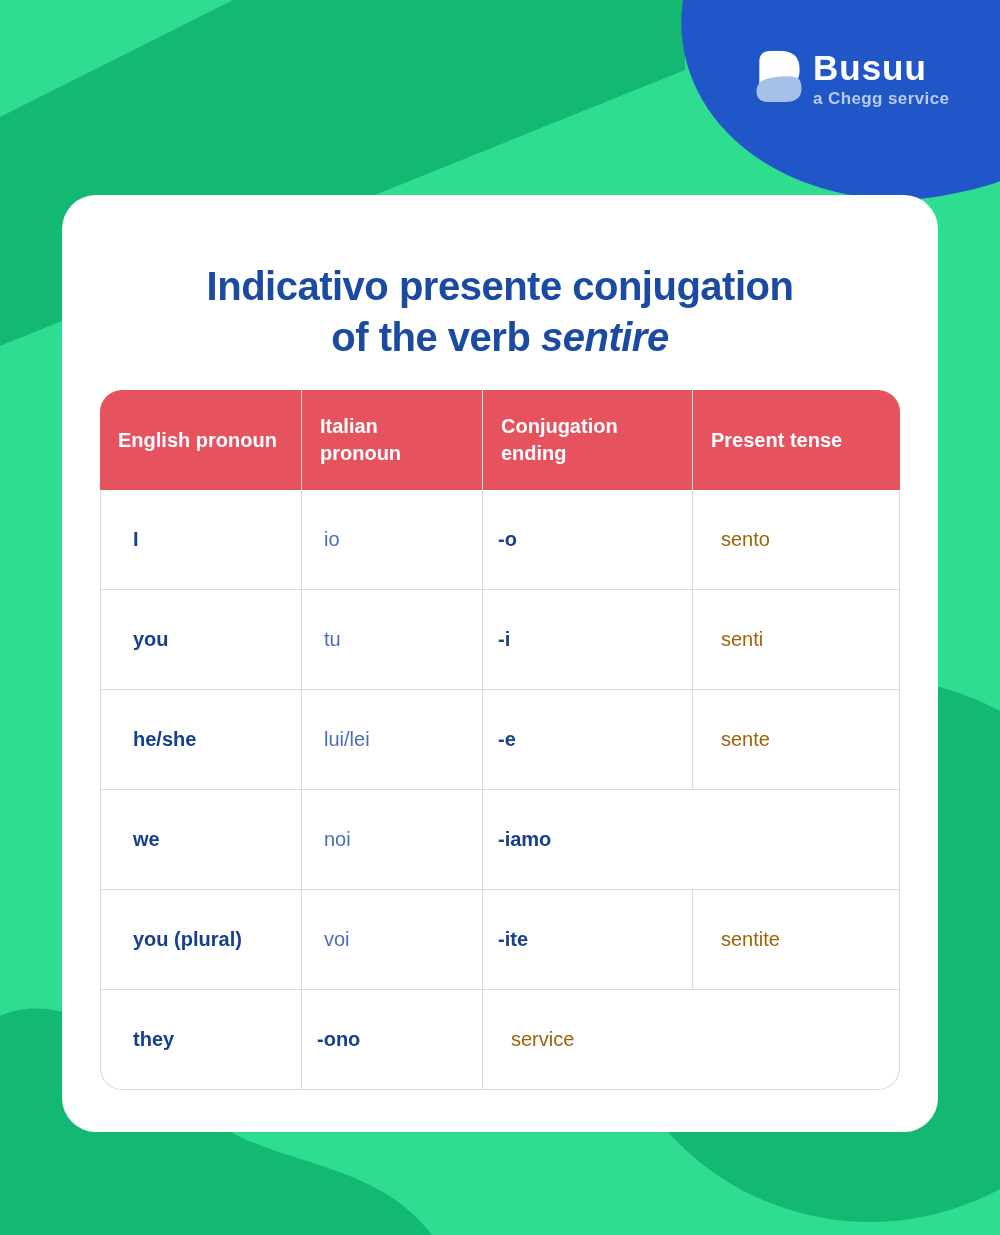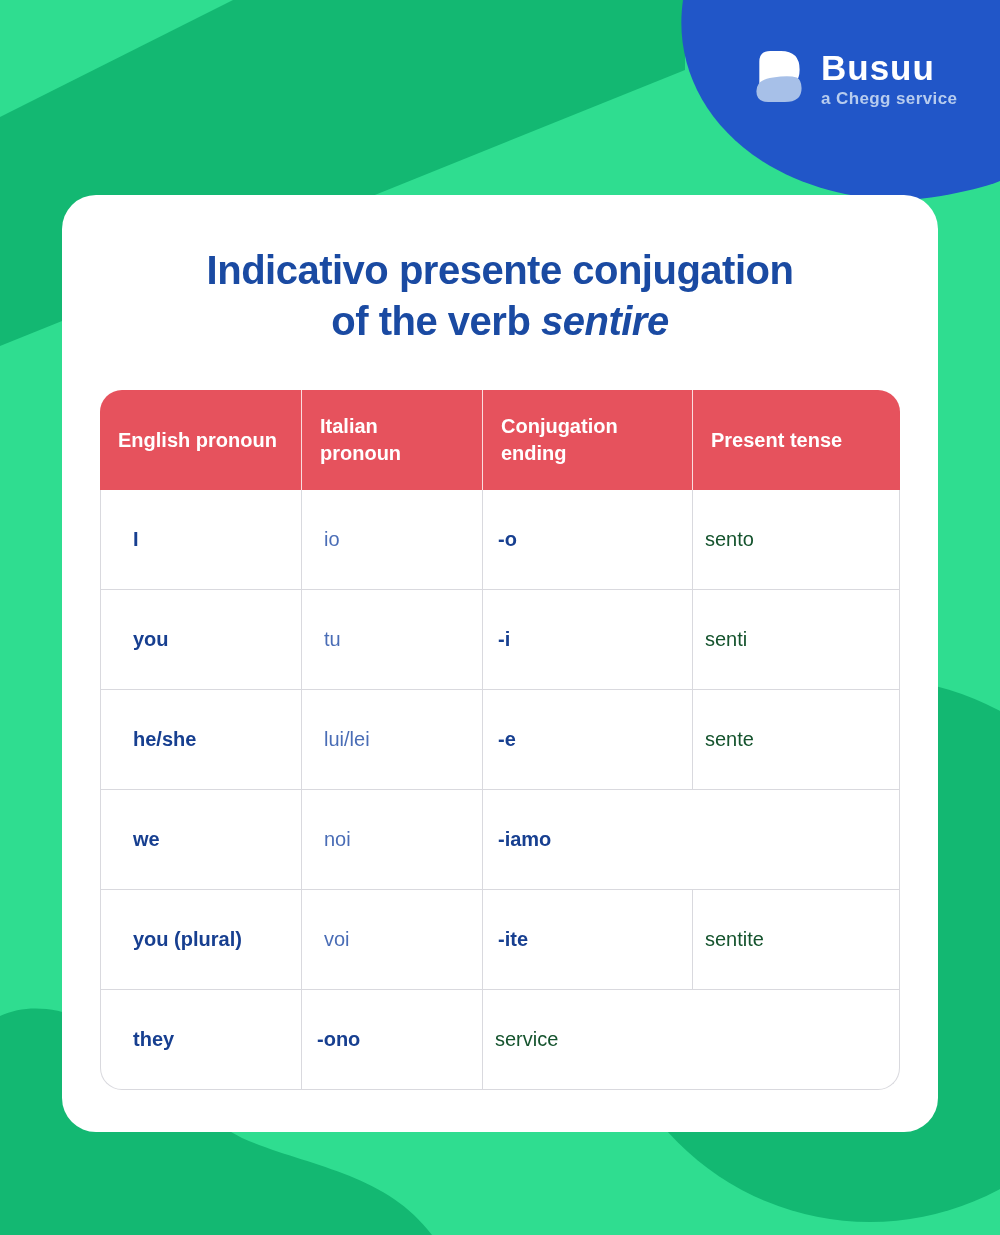--- a/index.html
+++ b/index.html
@@ -6,35 +6,35 @@
   body{
     width:1000px;height:1235px;position:relative;overflow:hidden;
     background:#2FDD90;
     font-family:"Liberation Sans", sans-serif;
   }
   .bg-svg{position:absolute;left:0;top:0;width:1000px;height:1235px;display:block;}
 
   
   .brand{position:absolute;left:753px;top:49px;display:flex;align-items:flex-start;}
   .brand-icon{width:50px;height:57px;display:block;}
-  .brand-text{margin-left:18px;padding-top:2px;}
+  .brand-text{margin-left:10px;padding-top:2px;}
   .brand-name{
     color:#ffffff;font-size:35px;font-weight:bold;letter-spacing:1px;line-height:34px;
   }
   .brand-tagline{
     color:#B7CCEE;font-size:17px;font-weight:bold;letter-spacing:0.4px;margin-top:4px;
   }
 
   
   .card{
     position:absolute;left:62px;top:195px;width:876px;height:937px;
     background:#ffffff;border-radius:34px;
   }
   .card-title{
-    margin:0;padding-top:50px;text-align:center;
+    margin:16px;padding-top:50px;text-align:center;
     color:#1A4AA2;font-size:40px;font-weight:bold;letter-spacing:-0.5px;line-height:51px;
   }
   .card-title i{font-style:italic;}
 
   
   .conj-table{position:absolute;left:38px;top:195px;width:800px;}
   .thead{
     display:grid;grid-template-columns:201px 181px 210px 208px;
     height:100px;background:#E6525D;border-radius:22px 22px 0 0;overflow:hidden;
   }
@@ -49,21 +49,21 @@
     border:1px solid #D9D9DE;border-top:none;border-radius:0 0 22px 22px;
     overflow:hidden;background:#ffffff;box-sizing:border-box;
   }
   .row{display:grid;grid-template-columns:200px 181px 210px 207px;height:99px;}
   .row + .row{border-top:1px solid #D9D9DE;}
   .row .cell{display:flex;align-items:center;box-sizing:border-box;font-size:20px;}
   .row .cell + .cell{border-left:1px solid #D9D9DE;}
   .c-english{padding-left:32px;font-weight:bold;color:#173F90;}
   .c-italian{padding-left:22px;color:#4A6DB6;}
   .c-ending{padding-left:15px;font-weight:bold;color:#173F90;}
-  .c-present{padding-left:12px;color:#14532d;}
+  .c-present{padding-left:28px;color:#a16207;}
 </style>
 </head>
 <body>
 
 <svg class="bg-svg" viewBox="0 0 1000 1235" aria-hidden="true">
   <rect x="0" y="0" width="1000" height="1235" fill="#2FDD90"></rect>
   <polygon points="0,117 233,0 685,0 685,70 0,346" fill="#13B872"></polygon>
   <path d="M0,1016 C35,1000 82,1010 122,1044 C162,1078 182,1106 242,1138 C305,1166 385,1172 432,1235 L0,1235 Z" fill="#13B872"></path>
   <circle cx="870" cy="950" r="272" fill="#13B872"></circle>
   <path d="M683,0 C674,62 702,122 762,161 C815,195 885,206 941,196 C963,192 986,187 1000,181 L1000,0 Z" fill="#2156C8"></path>

